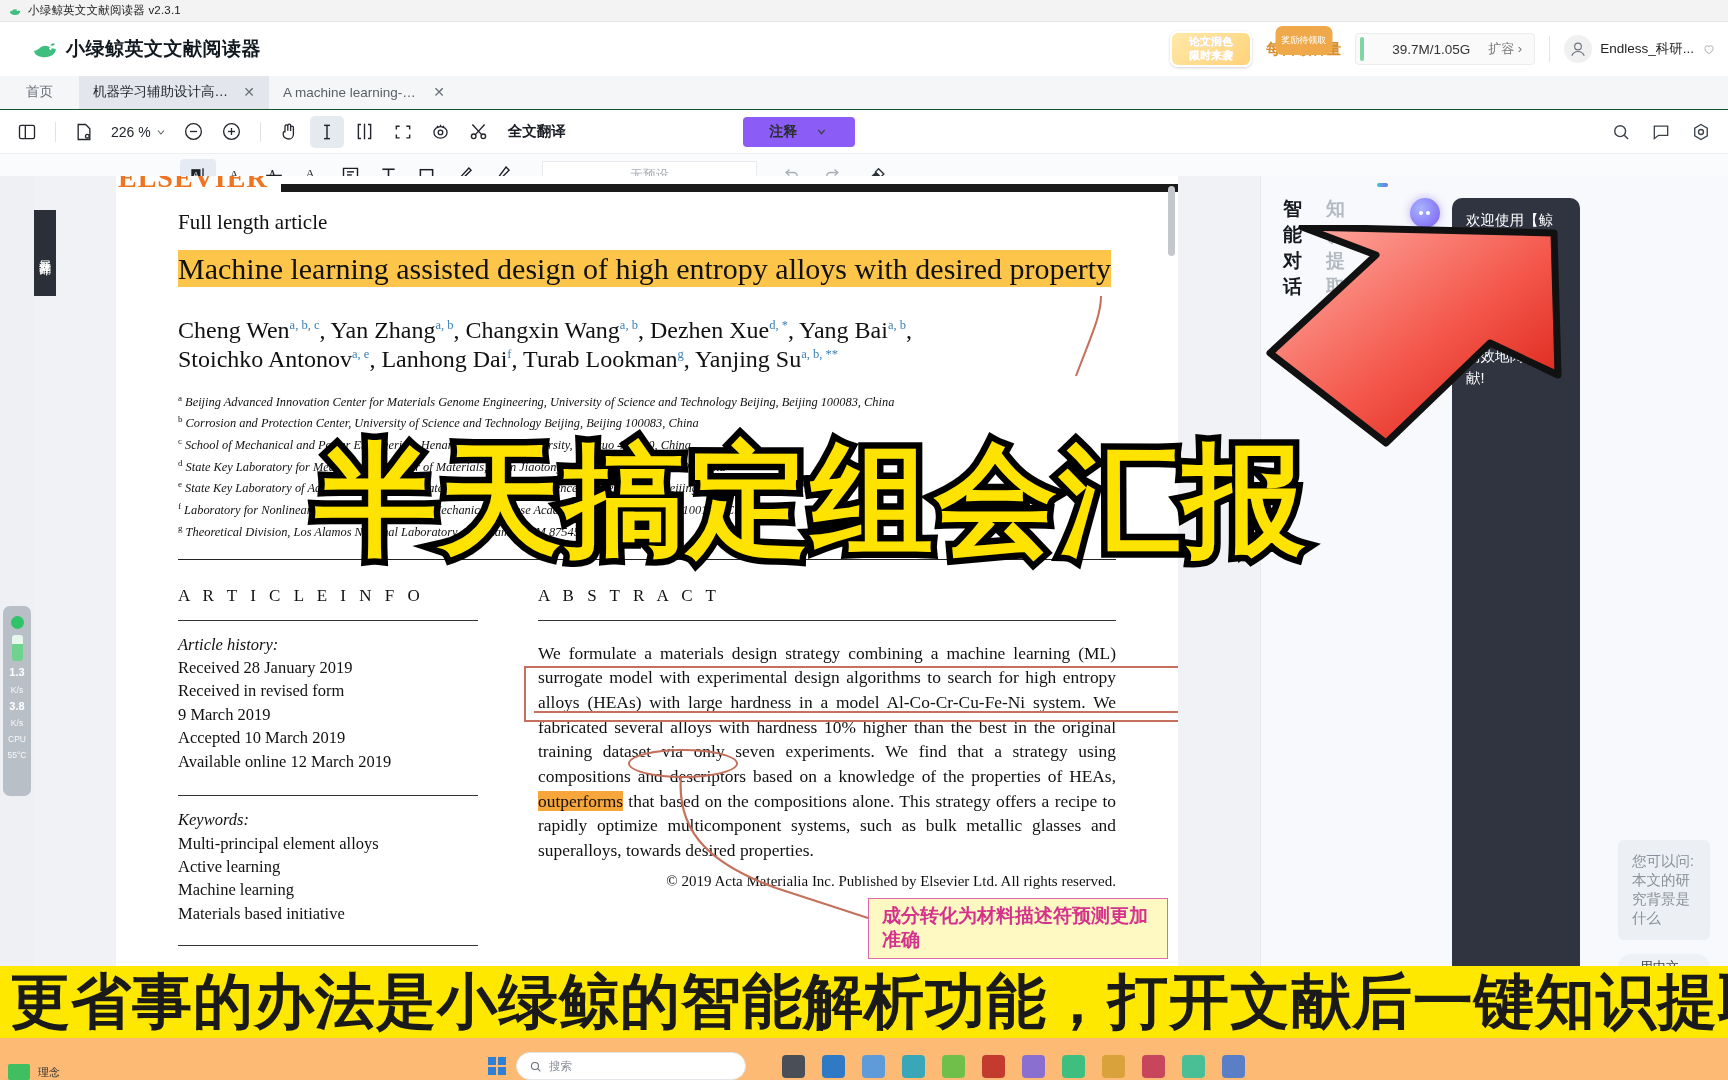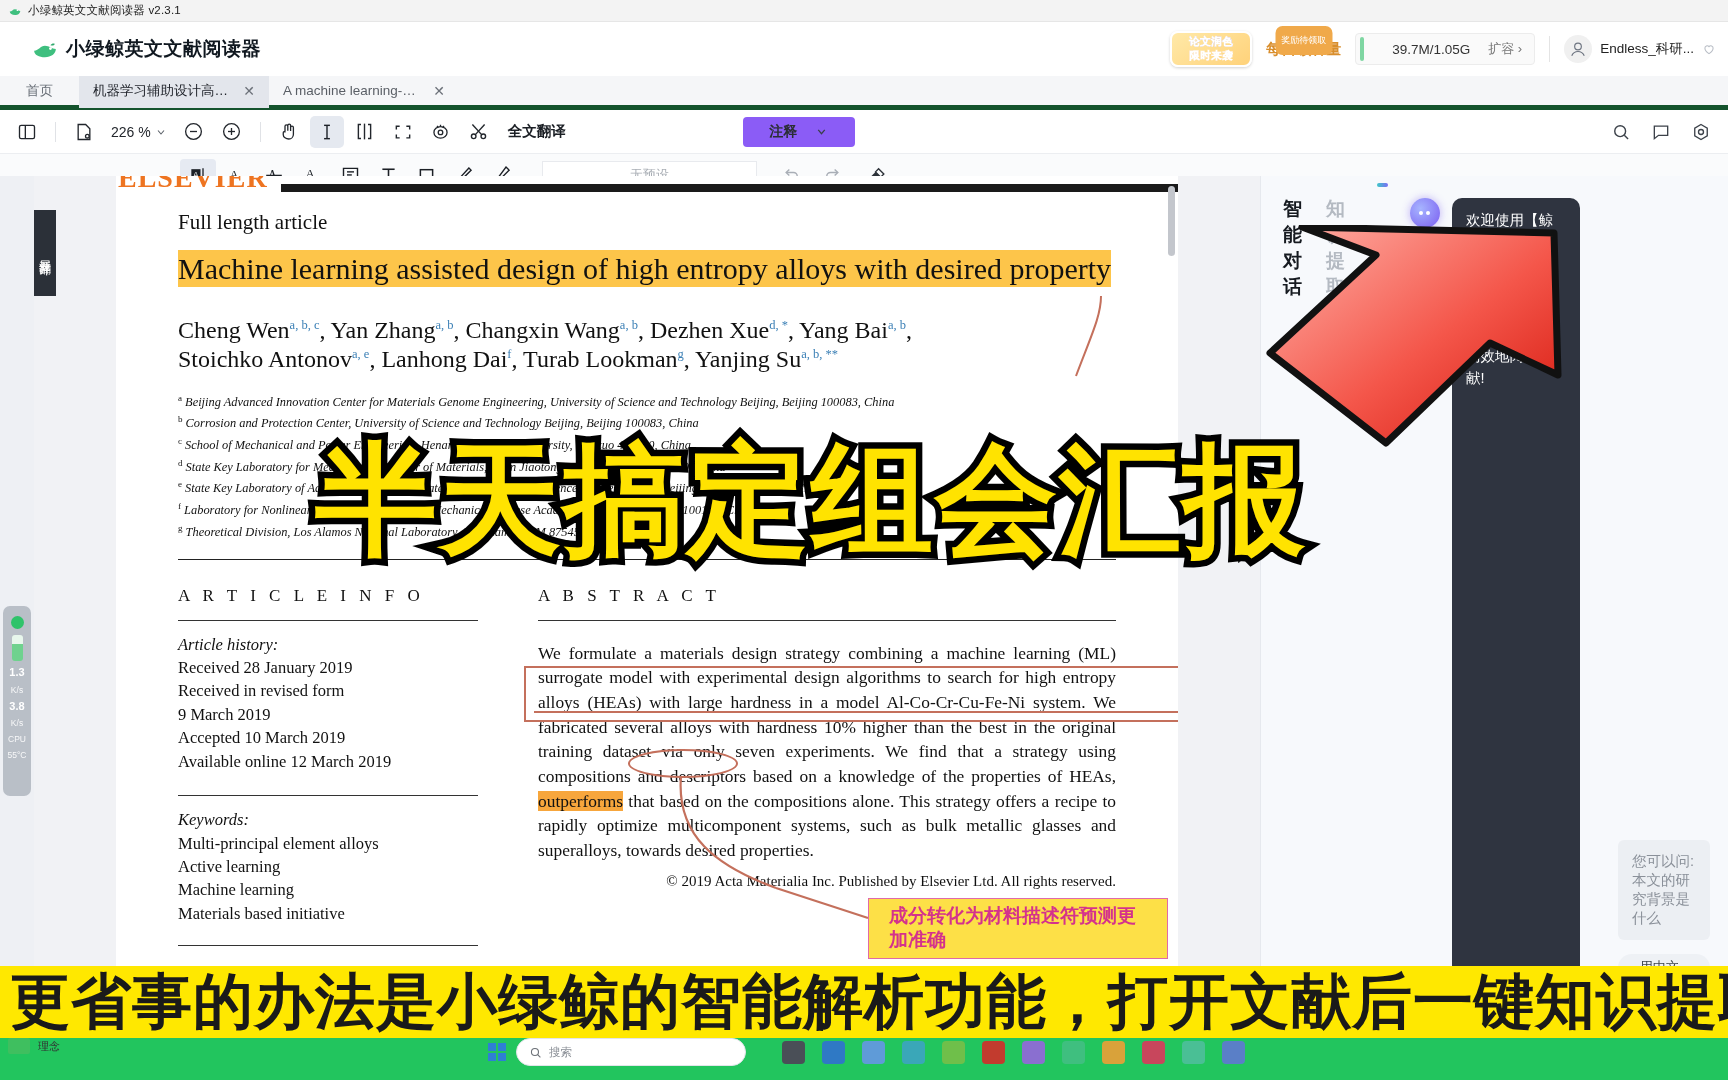--- a/index.html
+++ b/index.html
@@ -62,22 +62,22 @@
   .divider-v { width: 1px; height: 26px; background: #e4e4e4; }
   .user-chip { display: flex; align-items: center; gap: 8px; }
   .avatar {
     width: 28px; height: 28px; border-radius: 50%; background: #f0f0f0;
     display: flex; align-items: center; justify-content: center;
   }
   .user-name { font-size: 13.5px; color: #222; max-width: 96px; overflow: hidden;
     white-space: nowrap; text-overflow: ellipsis; }
 
   
-  .tabbar { height: 34px; background: #f5f6f8; display: flex; align-items: center;
-    border-bottom: 5px solid #14532d; }
+  .tabbar { height: 34px; background: #f5f6f8; display: flex; align-items: flex-end;
+    border-bottom: 1px solid #14532d; }
   .tab {
     height: 34px; display: flex; align-items: center; gap: 10px;
     padding: 0 14px; font-size: 13.5px; color: #5a5f66; cursor: pointer;
     max-width: 190px;
   }
   .tab.home { color: #6a7078; padding: 0 26px; }
   .tab.active { background: #e3e6ec; color: #1d2128; }
   .tab .tab-label { overflow: hidden; text-overflow: ellipsis; white-space: nowrap; }
   .tab .tab-close { font-size: 14px; color: #6b7078; line-height: 1; }
 
@@ -180,23 +180,23 @@
     position: absolute; border: 2px solid #c4705c; pointer-events: none;
   }
   .annot-underline {
     position: absolute; height: 2px; background: #c4705c; pointer-events: none;
   }
   .annot-circle {
     position: absolute; border: 2px solid #c4705c; border-radius: 50%; pointer-events: none;
   }
 
   .pink-note {
-    position: absolute; border: 1.5px solid #e06aa8; background: #fde047;
+    position: absolute; border: 1.5px solid #e06aa8; background: #fef9c3;
     color: #d4328c; font-family: "Liberation Sans", sans-serif;
-    font-size: 19px; line-height: 1.28; padding: 5px 20px; font-weight: bold;
+    font-size: 19px; line-height: 1.28; padding: 5px 13px; font-weight: bold;
   }
 
   .scroll-thumb {
     position: absolute; right: 3px; top: 10px; width: 7px; height: 70px;
     background: #c3c6cc; border-radius: 4px;
   }
 
   .expand-trans {
     position: absolute; left: 0; top: 34px; width: 22px; height: 86px;
     background: #2b3038; color: #fff; font-size: 12px; line-height: 1.18;
@@ -262,21 +262,21 @@
   .bottom-sub-text {
     font-size: 60px; font-weight: bold; color: #1a1a1a; white-space: nowrap;
     font-family: "Liberation Sans", sans-serif; letter-spacing: 1px;
   }
 
   .red-arrow { position: absolute; left: 1258px; top: 225px; z-index: 42; }
 
   
   .taskbar {
     position: absolute; left: 0; right: 0; bottom: 0; height: 42px; z-index: 60;
-    background: #22c55e; display: flex; align-items: flex-start; padding: 0 8px;
+    background: #fdba74; display: flex; align-items: flex-end; padding: 0 8px;
   }
   .tb-left { display: flex; align-items: center; gap: 8px; width: 420px; }
   .tb-note { width: 22px; height: 16px; background: #3fbf5f; border-radius: 2px; }
   .tb-note-label { font-size: 11px; color: #333; }
   .tb-center { display: flex; align-items: center; gap: 10px; margin-left: 60px; }
   .win-logo { width: 18px; height: 18px; display: grid; grid-template-columns: 1fr 1fr;
     grid-template-rows: 1fr 1fr; gap: 2px; }
   .win-q { background: #2f7fd4; }
   .tb-search {
     width: 230px; height: 28px; background: #fff; border-radius: 15px;

